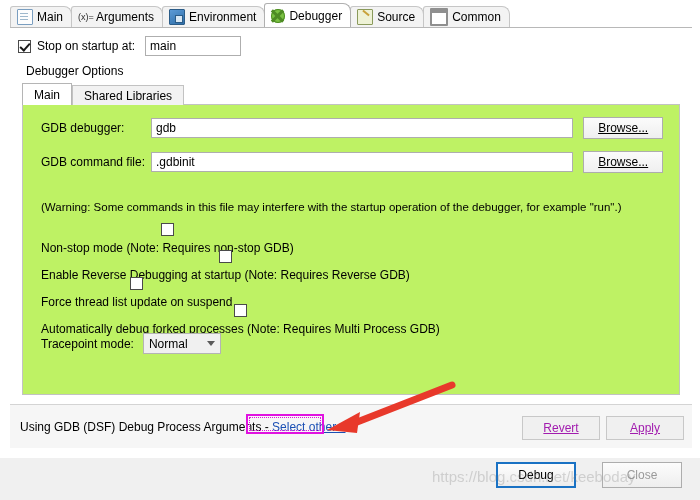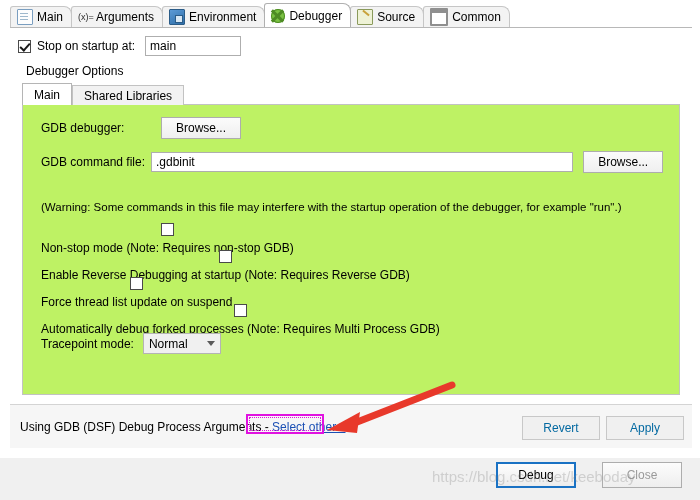--- a/index.html
+++ b/index.html
@@ -255,22 +255,23 @@
   .btn {
     border: 1px solid #adadad;
     background: linear-gradient(#fbfbfb,#efefef);
     font-family: "Liberation Sans", sans-serif;
     font-size: 12px;
     color: #000;
     height: 22px;
     box-sizing: border-box;
     cursor: default;
     padding: 0 0;
-  }
-  .btn.disabled { color: #0369a1; background:#f0f0f0; border-color:#c8c8c8; }
+    text-decoration: underline;
+  }
+  .btn.disabled { color: #a21caf; background:#f0f0f0; border-color:#c8c8c8; }
 
   .warn-note {
     position: absolute;
     left: 18px; top: 96px;
     font-size: 11.5px;
     color: #000;
   }
 
   .cb-row {
     position: absolute;
@@ -457,20 +458,21 @@
         </div>
         <div class="itab">
           <span>Shared Libraries</span>
         </div>
       </div>
 
       <div class="inner-panel">
 
         <div class="field-row" style="top:12px; width:622px;">
           <span class="field-label">GDB debugger:</span>
+          <input class="txt" style="width: 424px;" value="gdb">
           <button class="btn" style="width:80px; margin-left:10px;">Browse...</button>
         </div>
 
         <div class="field-row" style="top:46px; width:622px;">
           <span class="field-label">GDB command file:</span>
           <input class="txt" style="width: 424px;" value=".gdbinit">
           <button class="btn" style="width:80px; margin-left:10px;">Browse...</button>
         </div>
 
         <div class="warn-note">(Warning: Some commands in this file may interfere with the startup operation of the debugger, for example "run".)</div>

